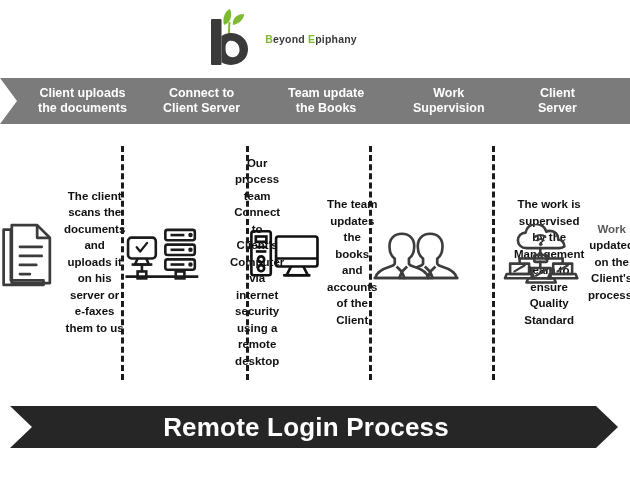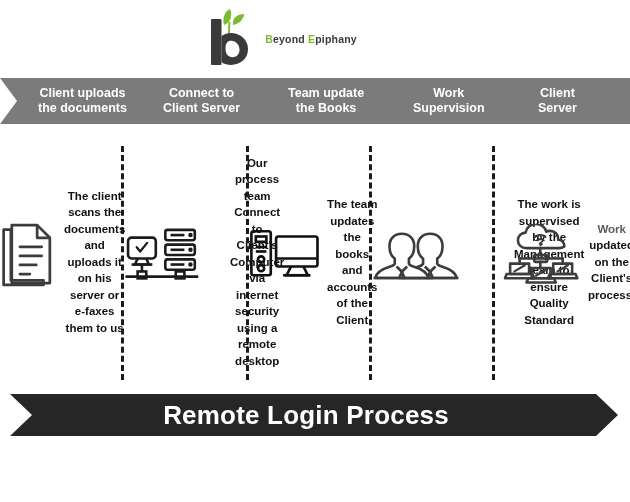--- a/index.html
+++ b/index.html
@@ -121,21 +121,21 @@
     top: 16px;
     width: 0;
     height: 234px;
     border-left: 3px dashed #1b1b1b;
   }
 
   
   #ribbon {
     position: absolute;
     left: 10px;
-    top: 394px;
+    top: 406px;
     width: 608px;
     height: 42px;
     background: #262626;
     display: flex;
     align-items: center;
     justify-content: center;
     -webkit-clip-path: polygon(0 0, calc(100% - 22px) 0, 100% 50%, calc(100% - 22px) 100%, 0 100%, 22px 50%);
     clip-path: polygon(0 0, calc(100% - 22px) 0, 100% 50%, calc(100% - 22px) 100%, 0 100%, 22px 50%);
   }
   #ribbon-label {

